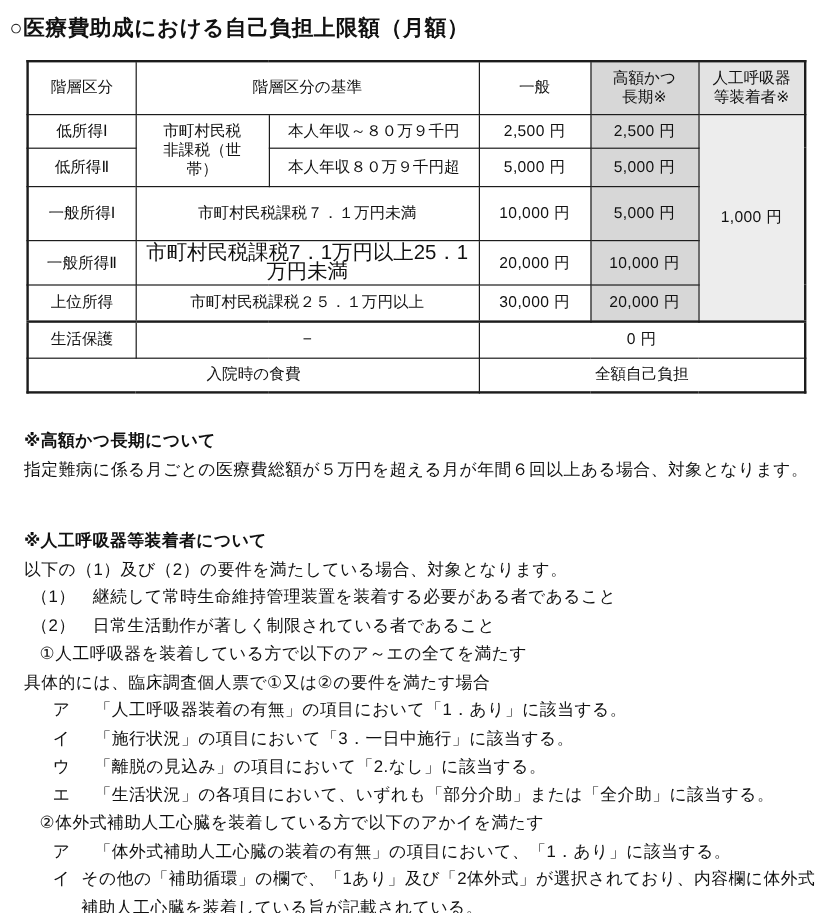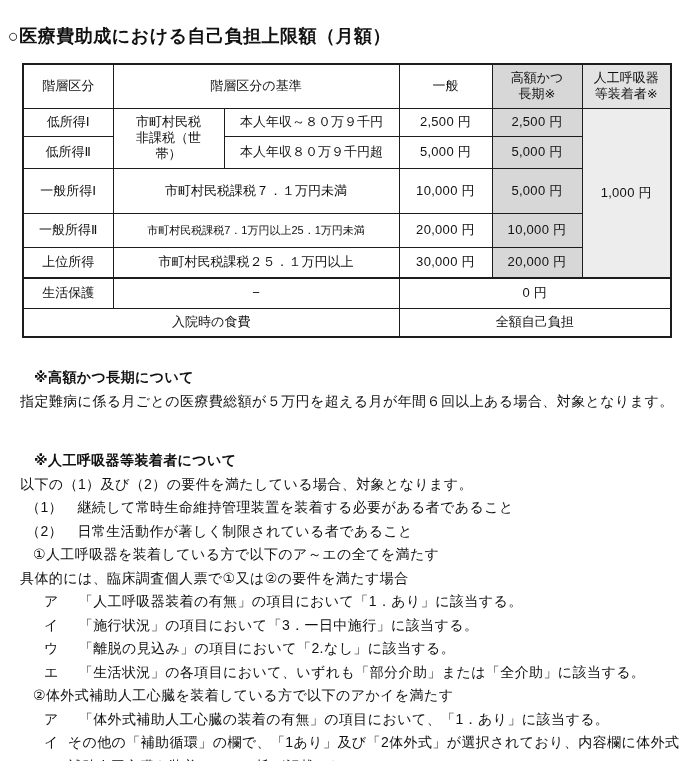--- a/index.html
+++ b/index.html
@@ -15,21 +15,21 @@
     width:690px;height:761px;
     font-family:"Liberation Sans","DejaVu Sans",sans-serif;
     color:var(--text-col);
     overflow:hidden;
   }
   .page{width:690px;height:761px;position:relative;}
 
   .title{
     font-size:18px;
     font-weight:bold;
-    margin:24px 0 0 8px;
+    margin:11px 0 0 8px;
     letter-spacing:0.5px;
   }
 
   table.copay{
     border-collapse:collapse;
     margin:15px 0 0 22px;
     table-layout:fixed;
     font-size:13px;
     border:2px solid var(--border-col);
   }
@@ -48,31 +48,30 @@
   tr.r4{height:34px;padding-left:40px;}
   tr.r5{height:31px;padding-left:24px;}
   tr.r6{height:30px;}
   tr.r7{height:29px;}
   tr.r6 td{border-top:2px solid var(--border-col);}
   .pre{white-space:pre-line;}
   .num{font-weight:bold;letter-spacing:0.3px;}
   .g1{background:var(--kogaku-col);}
   .g2h{background:var(--vent-header);}
   .g2c{background:var(--vent-cell);}
-  .tight{padding:2px 0;font-size:11px;letter-spacing:0;}
+  .tight{padding:2px 0;font-size:17px;letter-spacing:0;}
 
   .notes{
     margin:28px 8px 0 20px;
     font-size:14px;
     letter-spacing:0.4px;
   }
   .note-heading{
     font-weight:bold;
     line-height:23.5px;
-    margin-left:14px;
   }
   .note-line{line-height:23.5px;}
   .nl-paren{padding-left:6px;}
   .nl-circ{padding-left:13px;}
   .item{display:flex;padding-left:24px;line-height:23.5px;}
   .ilabel{flex:0 0 auto;margin-right:20px;}
   .gap-sm{margin-right:9px;}
   .gap2{margin-top:36px;}
 </style>
 </head>

